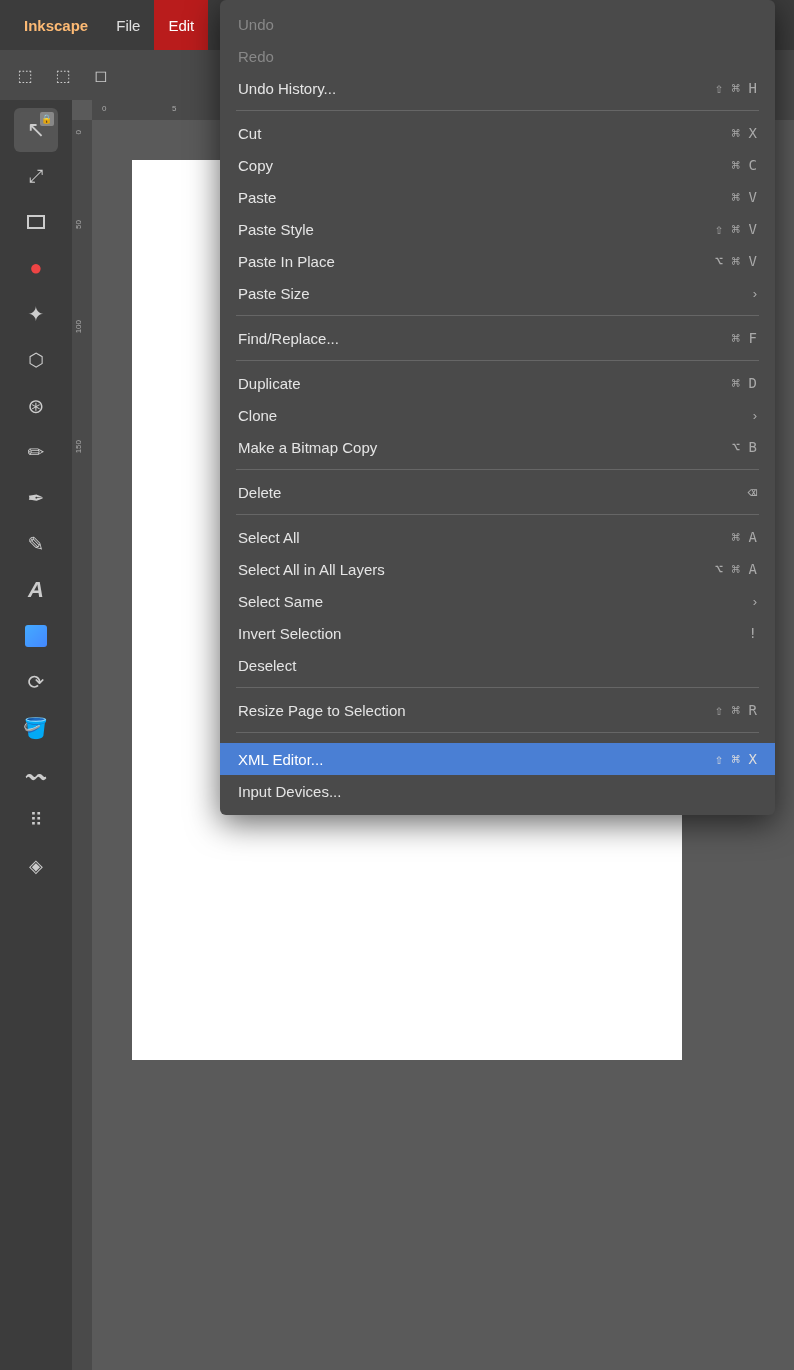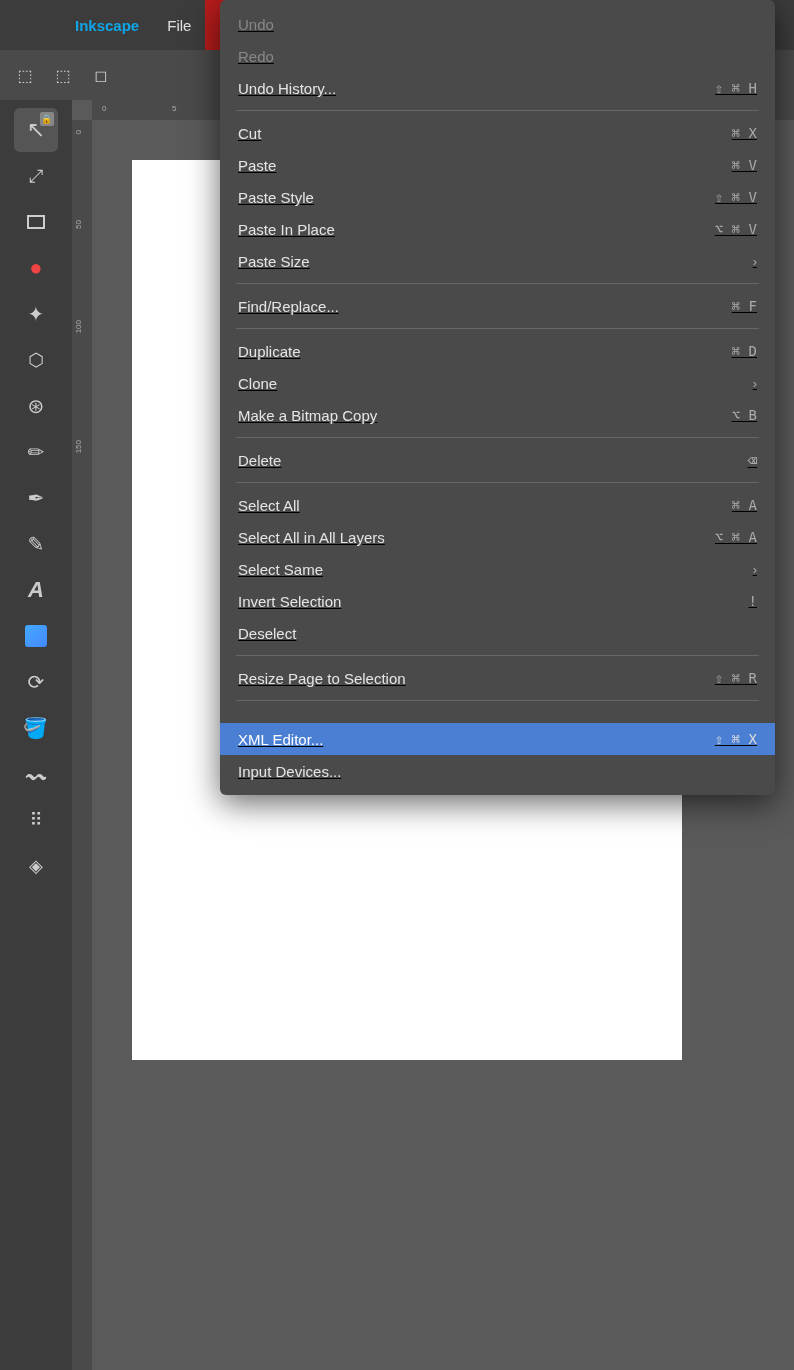--- a/index.html
+++ b/index.html
@@ -50,24 +50,23 @@
       padding: 0 14px;
       height: 100%;
       display: flex;
       align-items: center;
       color: #e0e0e0;
       font-size: 15px;
       cursor: pointer;
       white-space: nowrap;
     }
     .menu-item:first-child {
-      padding-left: 32px;
+      padding-left: 24px;
       font-weight: 600;
-      color: #0ea5e9;
-      margin-left: 43px;
+      color: #fdba74;
     }
     .menu-item.active {
       background: #b91c1c;
       color: #ffffff;
     }
 
     
     .toolbar {
       width: 794px;
       height: 50px;
@@ -180,38 +179,36 @@
       left: 220px;
       width: 555px;
       background: #4a4a4a;
       border-radius: 6px;
       box-shadow: 0 8px 32px rgba(0,0,0,0.6);
       z-index: 100;
       padding: 6px 0;
     }
     .menu-section {
       padding: 2px 0;
-      text-decoration: underline;
     }
     .menu-divider {
       height: 1px;
       background: #666;
       margin: 4px 16px;
     }
     .menu-row {
       display: flex;
       align-items: center;
       justify-content: space-between;
       padding: 6px 18px;
       cursor: pointer;
       min-height: 32px;
     }
     .menu-row.highlighted {
       background: #4a7fd4;
-      margin-top: 12px;
     }
     .menu-row.disabled .menu-label,
     .menu-row.disabled .menu-shortcut {
       color: #888 !important;
     }
     .menu-label {
       color: #e5e5e5;
       font-size: 15px;
     }
     .menu-shortcut {
@@ -350,20 +347,24 @@
   </div>
 
   <div class="menu-divider"></div>
 
   <div class="menu-section">
     <div class="menu-row">
       <span class="menu-label">Cut</span>
       <span class="menu-shortcut">⌘ X</span>
     </div>
     <div class="menu-row">
+      <span class="menu-label">Copy</span>
+      <span class="menu-shortcut">⌘ C</span>
+    </div>
+    <div class="menu-row">
       <span class="menu-label">Paste</span>
       <span class="menu-shortcut">⌘ V</span>
     </div>
     <div class="menu-row">
       <span class="menu-label">Paste Style</span>
       <span class="menu-shortcut">⇧ ⌘ V</span>
     </div>
     <div class="menu-row">
       <span class="menu-label">Paste In Place</span>
       <span class="menu-shortcut">⌥ ⌘ V</span>

